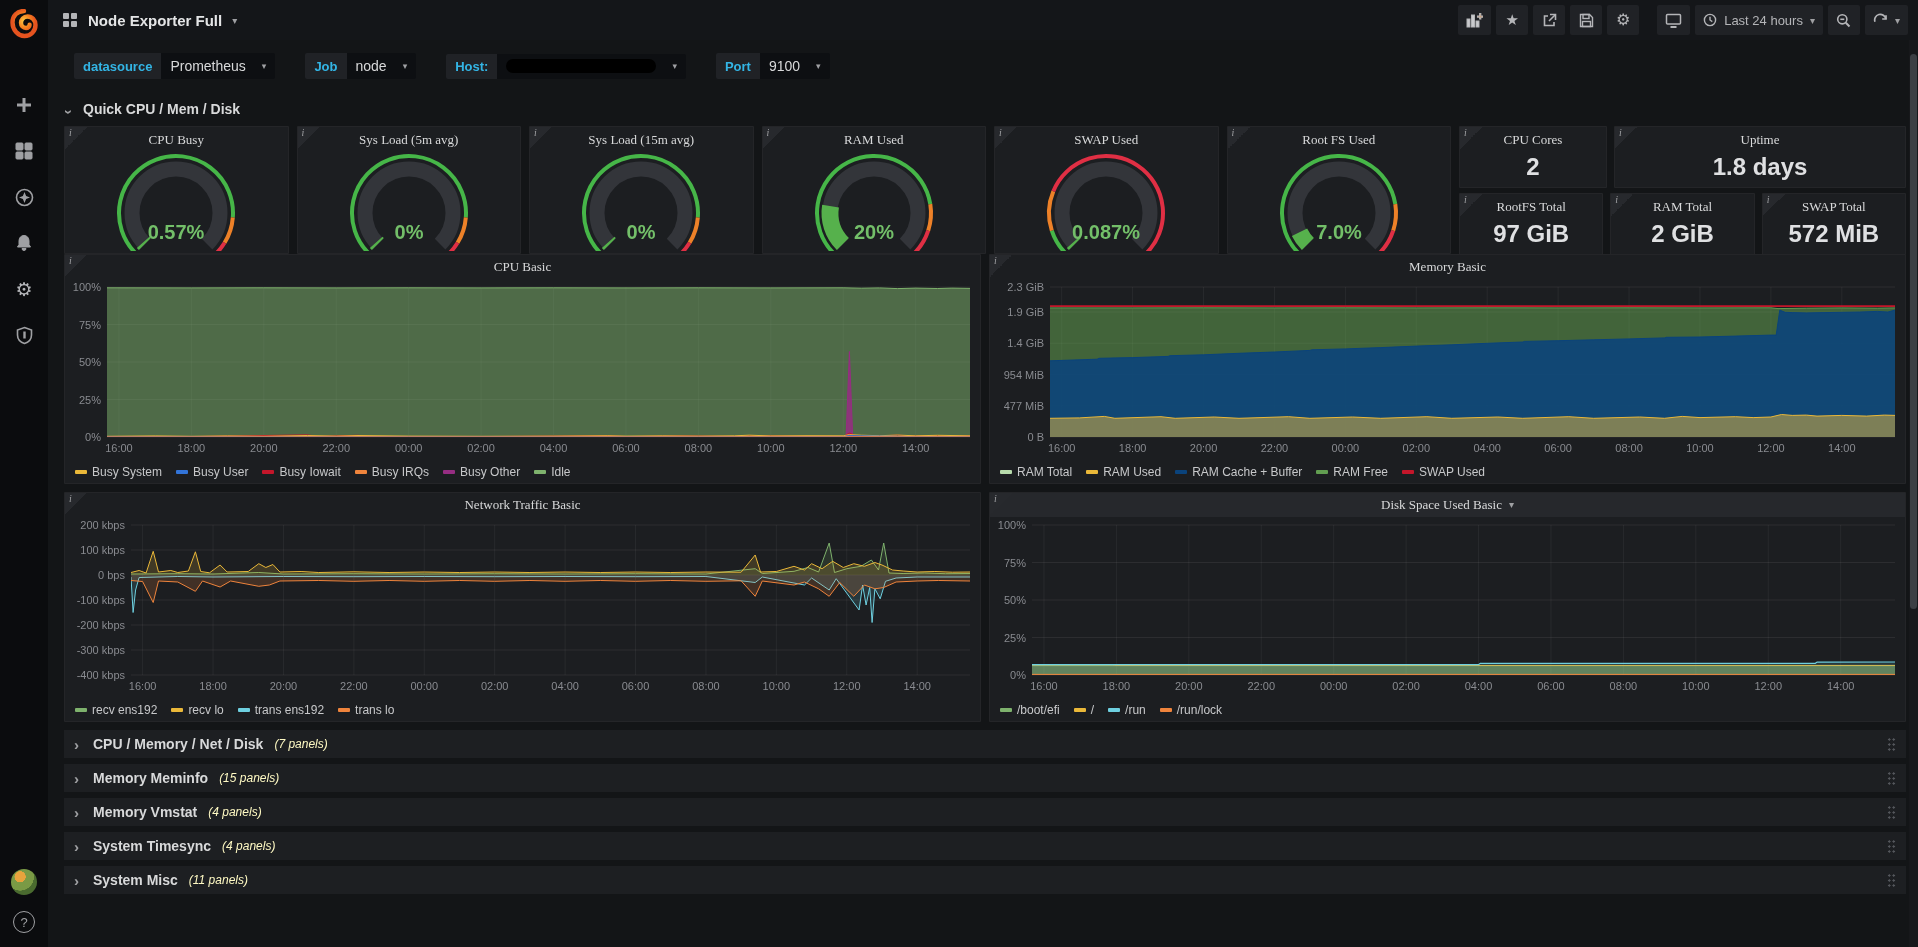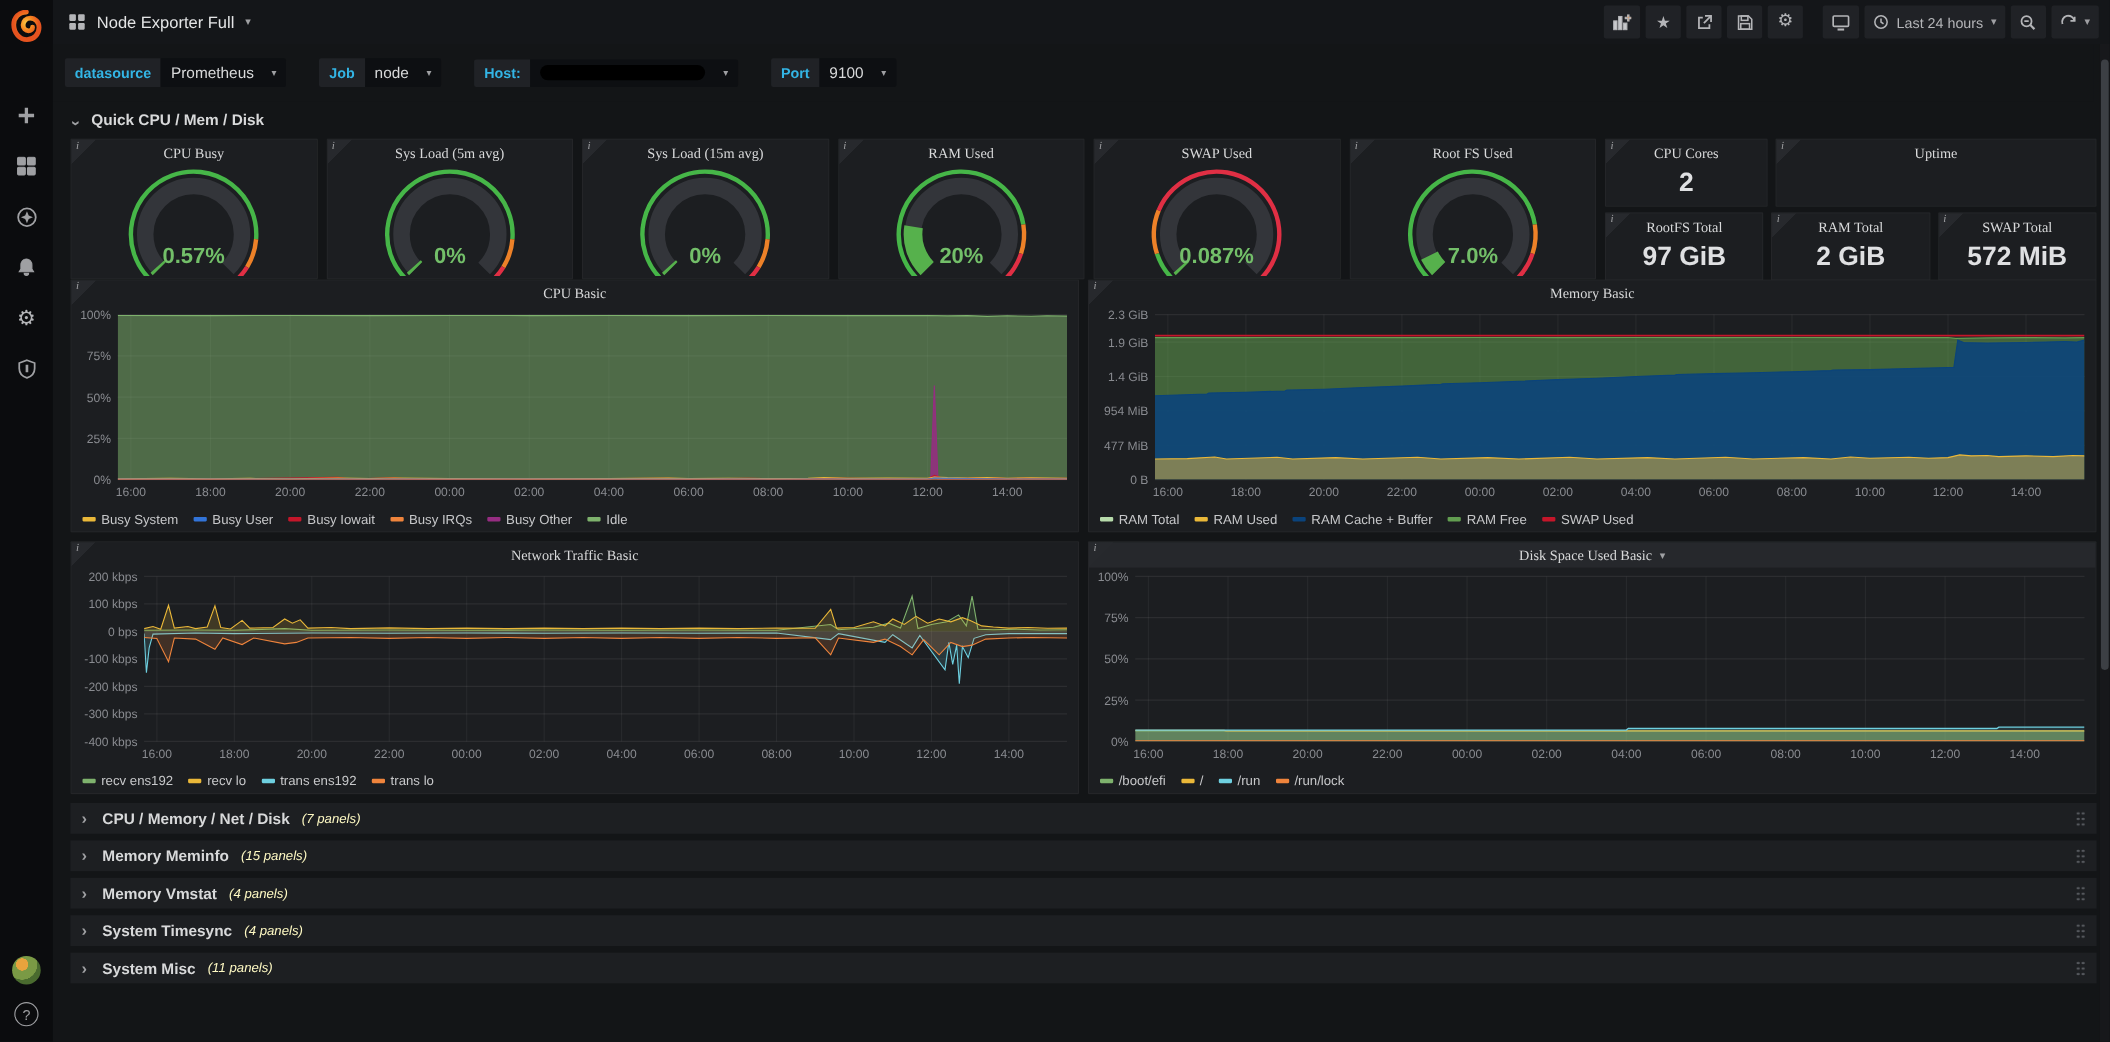--- a/index.html
+++ b/index.html
@@ -13,31 +13,31 @@
   .side-ic { width:22px; height:22px; display:flex; align-items:center; justify-content:center; color:#9fa0a3; cursor:pointer; }
   .side-ic svg { stroke:#9fa0a3; }
   .side-bottom { margin-top:auto; margin-bottom:14px; display:flex; flex-direction:column; gap:16px; align-items:center; }
   .avatar { width:26px; height:26px; border-radius:50%; background:radial-gradient(circle at 35% 30%, #e8a33d 0 22%, #7a9a45 23% 55%, #4a6b2f 56% 80%, #2f4a22 81%); }
   .help-ic { width:22px; height:22px; border:1.6px solid #9fa0a3; border-radius:50%; color:#9fa0a3; font-size:13px; display:flex; align-items:center; justify-content:center; }
 
   
   .navbar { position:absolute; left:48px; top:0; width:1870px; height:40px; background:#141619; display:flex; align-items:center; padding:0 10px 0 14px; }
   .nav-title-group { display:flex; align-items:center; gap:10px; cursor:pointer; }
   .dash-ic { display:inline-flex; }
-  .nav-title { font-size:15px; font-weight:400; color:#e4e5e6; }
+  .nav-title { font-size:15px; font-weight:700; color:#e4e5e6; }
   .caret { color:#9fa0a3; font-size:10px; }
   .nav-right { margin-left:auto; display:flex; align-items:center; gap:5px; }
   .nav-btn { height:30px; min-width:32px; padding:0 8px; background:#202226; border-radius:2px; display:flex; align-items:center; justify-content:center; gap:7px; color:#b4b5b8; cursor:pointer; font-size:13px; }
   .nav-btn svg { stroke:#b4b5b8; }
   .nav-gap { width:8px; }
   .star-glyph { font-size:15px; color:#b4b5b8; }
   .gear-glyph { font-size:16px; color:#b4b5b8; line-height:1; }
 
   
-  .varbar { position:absolute; left:33px; top:40px; width:1870px; height:52px; display:flex; align-items:center; gap:30px; padding:0 0 0 26px; background:#131517; }
+  .varbar { position:absolute; left:48px; top:40px; width:1870px; height:52px; display:flex; align-items:center; gap:30px; padding:0 0 0 26px; background:#131517; }
   .var-group { display:flex; align-items:stretch; }
   .var-label { background:#202226; color:#33b5e5; font-size:13px; font-weight:600; padding:5px 9px; border-radius:2px 0 0 2px; display:flex; align-items:center; }
   .var-value { background:#0d0f12; color:#d8d9da; font-size:14px; padding:5px 9px; display:flex; align-items:center; gap:16px; border-radius:0 2px 2px 0; cursor:pointer; }
   .redact { width:150px; height:14px; background:#000; border-radius:7px; }
   .var-value .caret { font-size:9px; }
 
   
   .dash { position:absolute; left:48px; top:92px; width:1858px; padding:0 0 0 16px; }
   .sec-header { height:30px; display:flex; align-items:center; gap:9px; cursor:pointer; margin:2px 0 2px 0;text-align:right; }
   .sec-chevron { color:#9fa0a3; font-size:15px; font-weight:700; display:inline-block; transform:rotate(90deg); width:10px; }
@@ -338,20 +338,21 @@
               <span>i</span>
             </div>
             <div class="p-title">CPU Cores</div>
             <div class="stat-value">2</div>
           </div>
           <div class="panel stat-panel">
             <div class="corner">
               <span>i</span>
             </div>
             <div class="p-title">Uptime</div>
+            <div class="stat-value">1.8 days</div>
           </div>
         </div>
       <div class="stat-bot" id="stat-bot">
           <div class="panel stat-panel">
             <div class="corner">
               <span>i</span>
             </div>
             <div class="p-title">RootFS Total</div>
             <div class="stat-value">97 GiB</div>
           </div>

